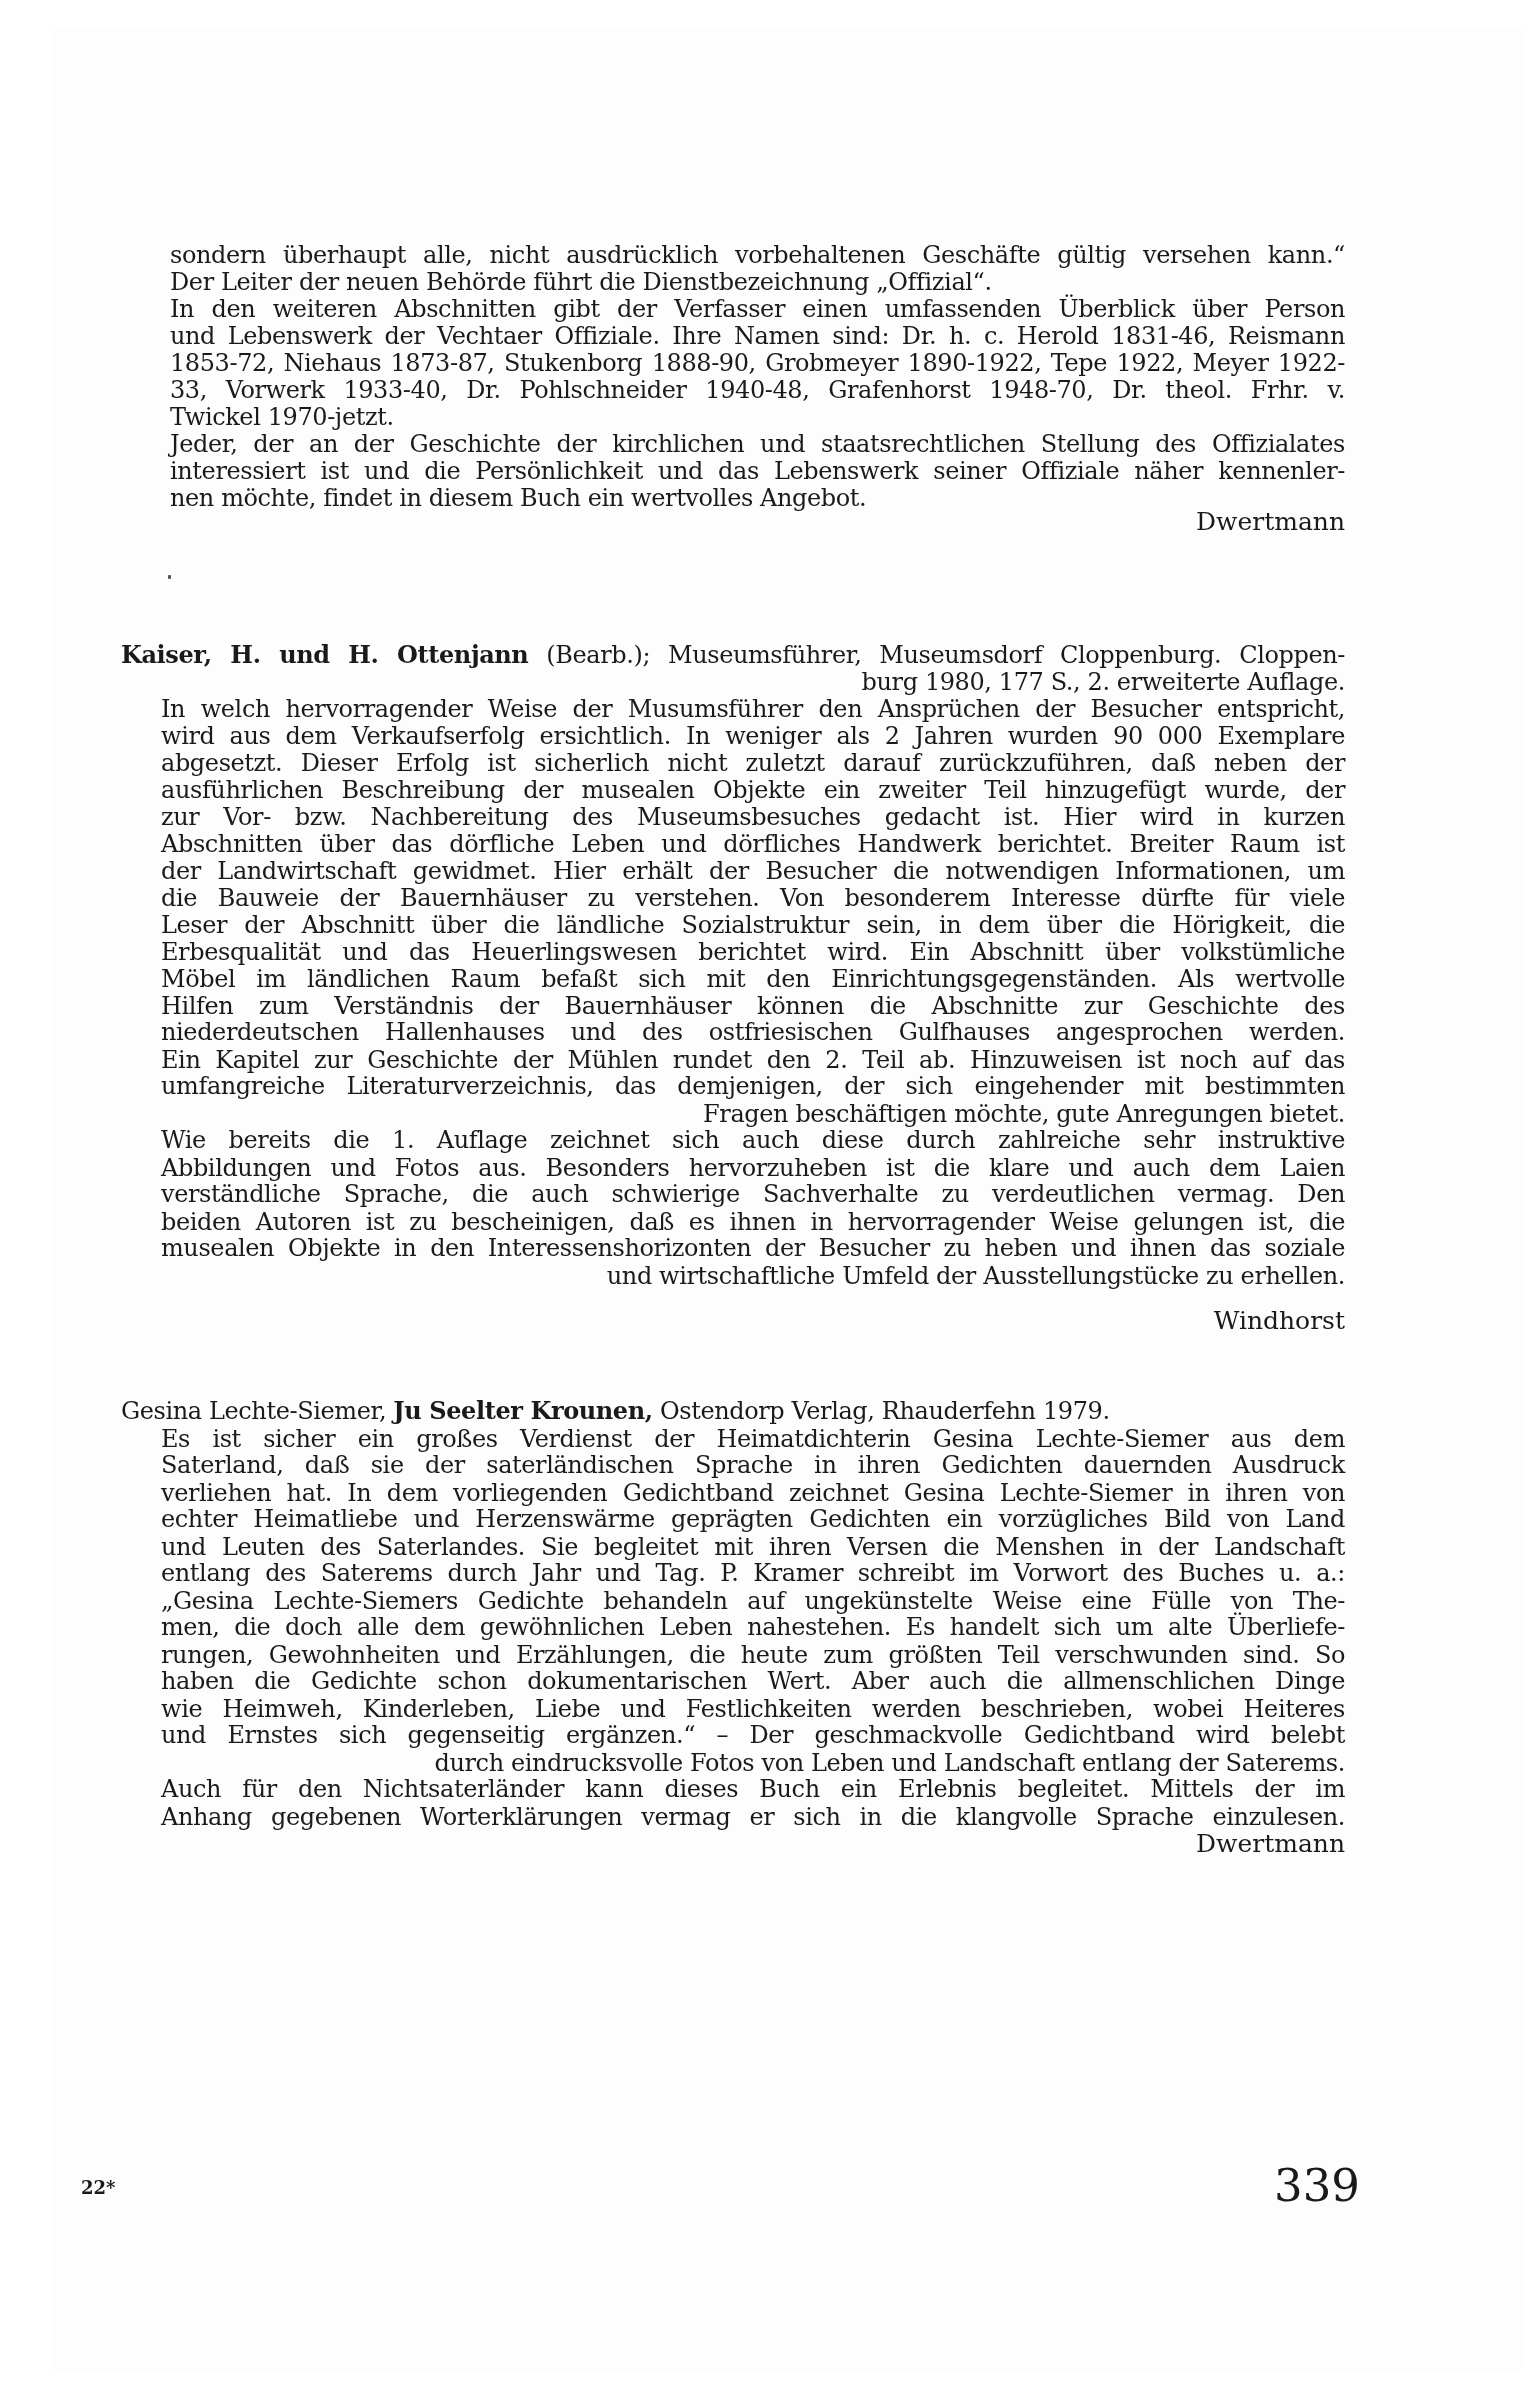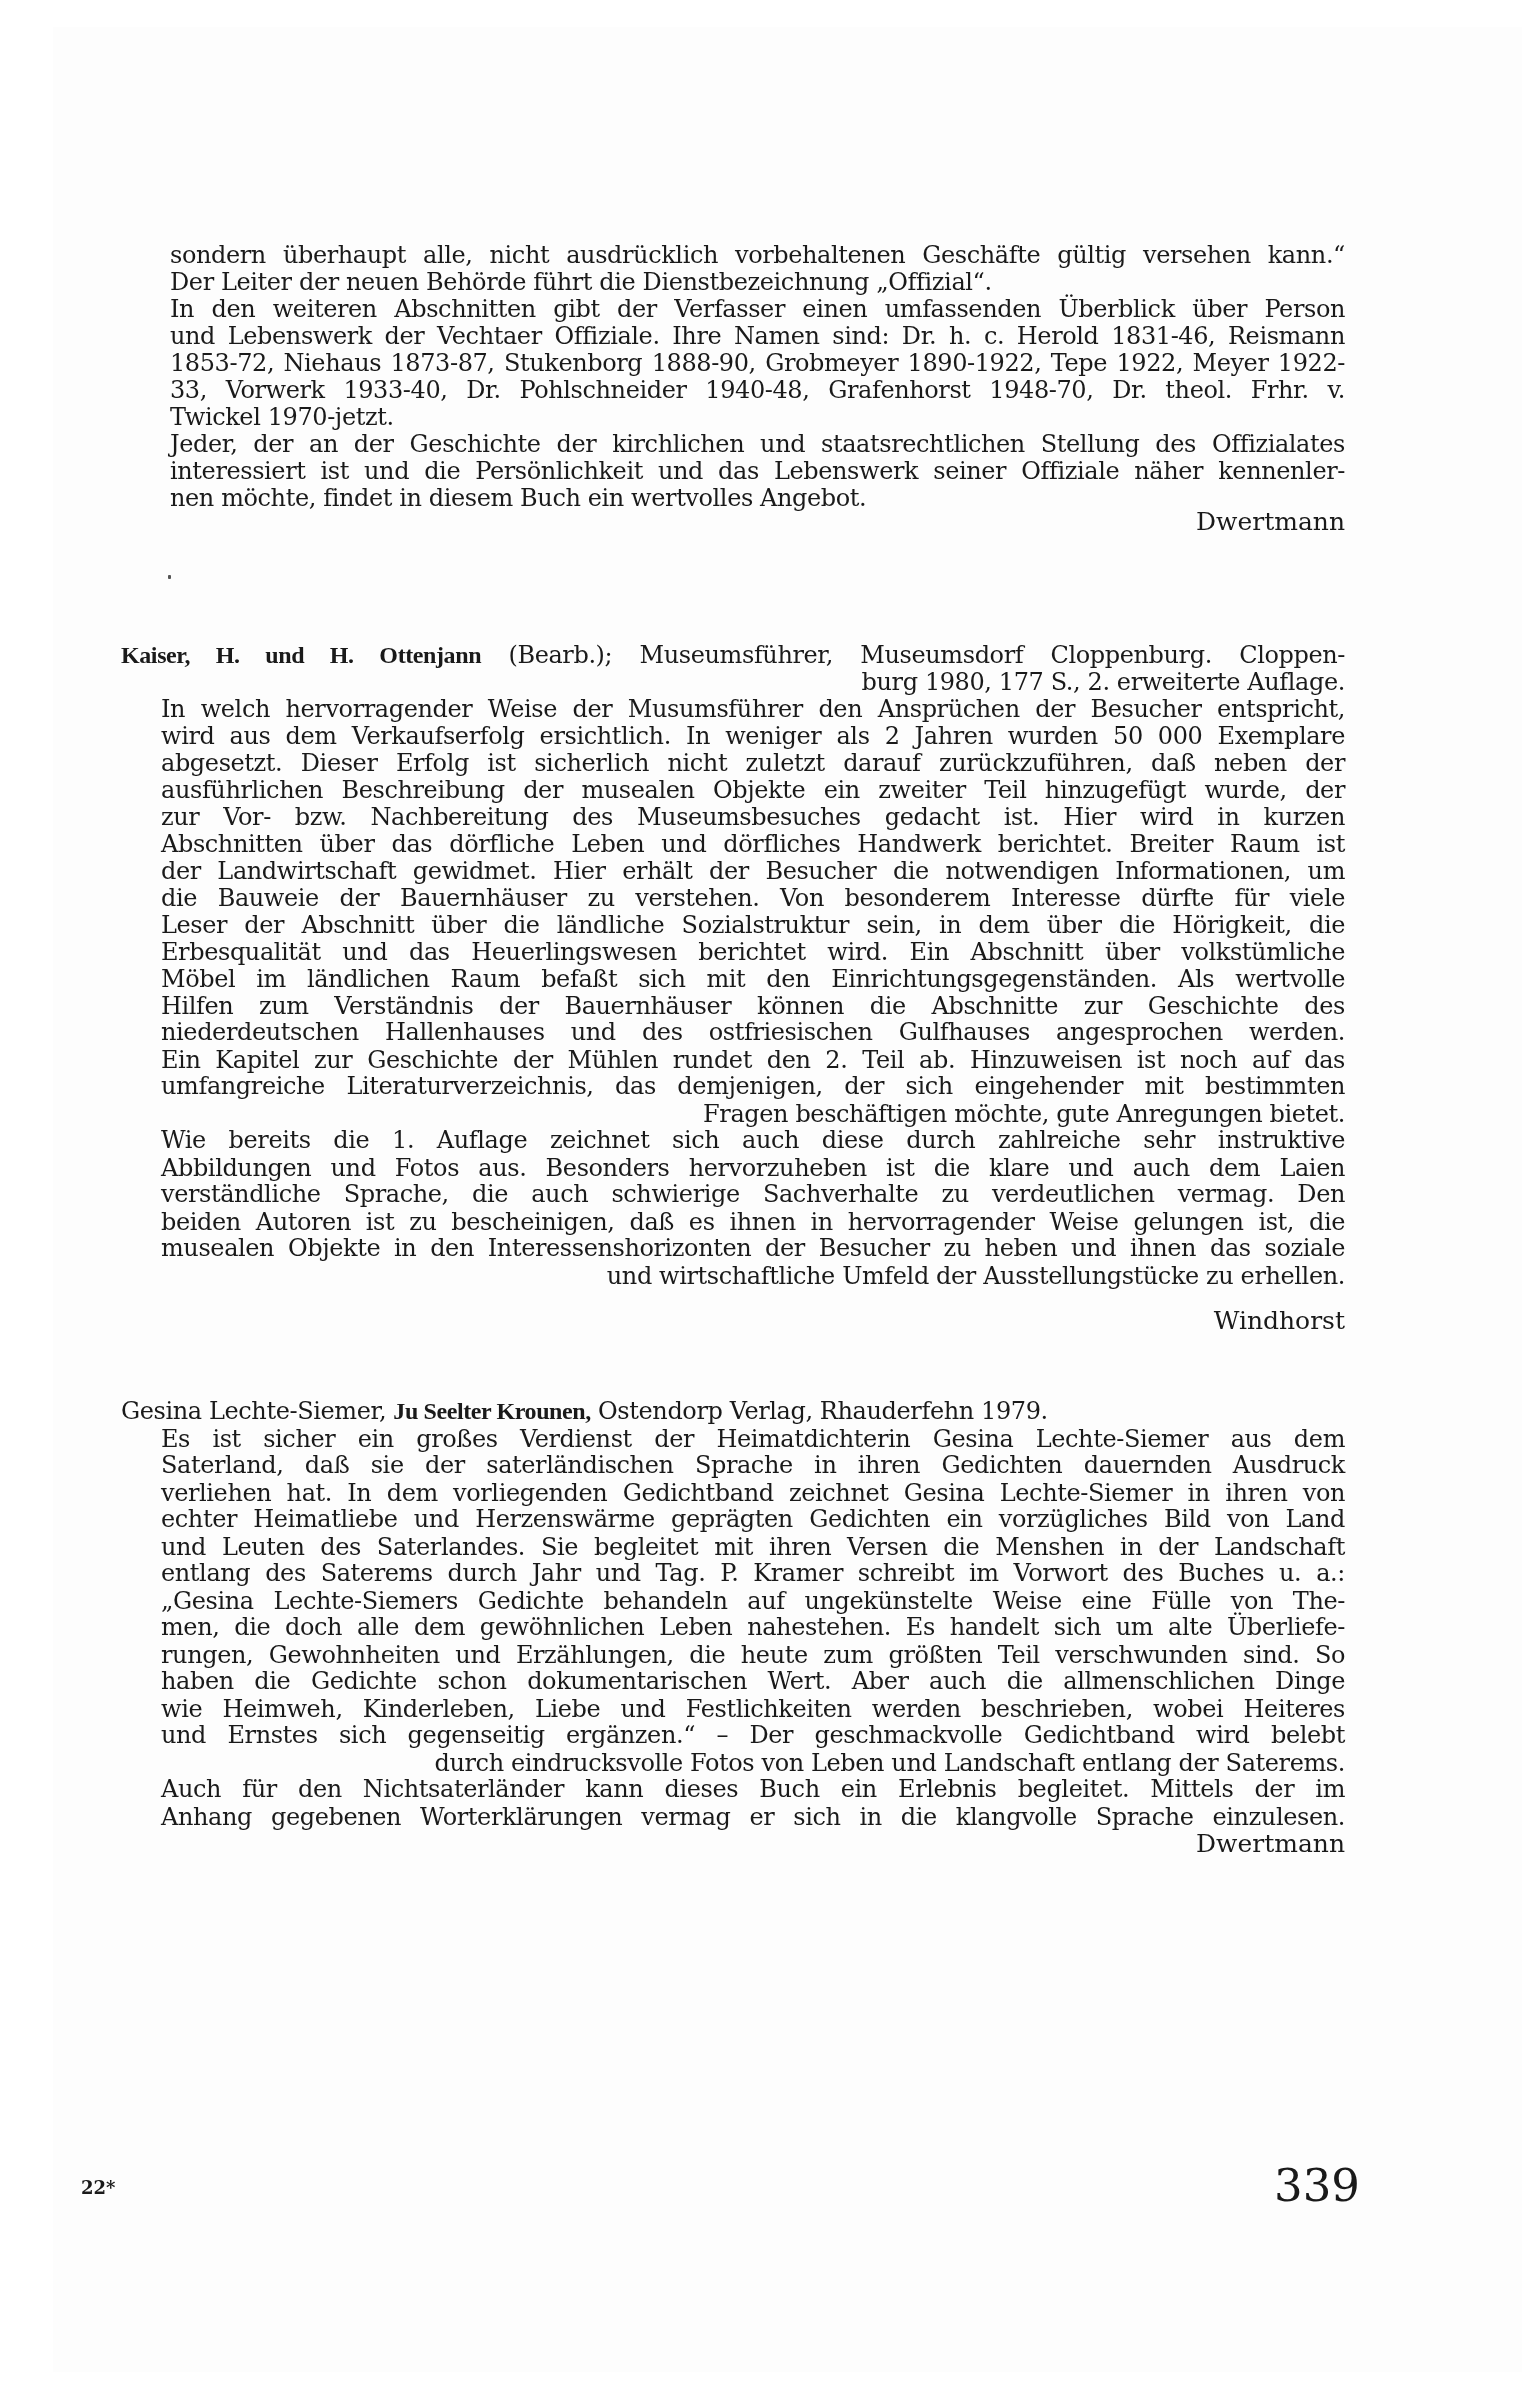--- a/index.html
+++ b/index.html
@@ -24,21 +24,21 @@
     transform-origin: left top;
   }
   .just { text-align: justify; text-align-last: justify; display: block; }
   .block-top .line { left: 170px; width: 1175px; margin-top: 27px; }
   .entry .line.cont { left: 161px; width: 1184px; text-align: right; }
   .entry .line.head { left: 121px; width: 1224px; }
   .sig {
     position: absolute; right: 195px; font-size: 25px; line-height: 26.5px;
     text-align: left; white-space: nowrap;
   }
-  .b { font-weight: bold; font-family: Liberation Serif, serif; }
+  .b { font-weight: bold; }
   .footer-left { position: absolute; left: 81px; top: 2177px; font-size: 18px; font-weight: bold; }
   .footer-right { position: absolute; left: 1274px; top: 2159px; font-size: 45px; }
   .speck { position: absolute; width: 2.7px; height: 3.5px; background: #555; border-radius: 0.9px; }
 </style>
 </head>
 <body>
 
 <div class="paper"></div>
 
 <div class="block-top">
@@ -54,21 +54,21 @@
   <div class="line" style="top:458px">nen möchte, findet in diesem Buch ein wertvolles Angebot.</div>
 </div>
 <div class="sig" style="top:509px">Dwertmann</div>
 
 <div class="speck" style="left:168px; top:575px"></div>
 
 <div class="entry">
   <div class="line head just" style="top:642px"><span class="b">Kaiser, H. und H. Ottenjann</span><span> (Bearb.); Museumsführer, Museumsdorf Cloppenburg. Cloppen-</span></div>
   <div class="line cont" style="top:669px">burg 1980, 177 S., 2. erweiterte Auflage.</div>
   <div class="line cont just" style="top:696px">In welch hervorragender Weise der Musumsführer den Ansprüchen der Besucher entspricht,</div>
-  <div class="line cont just" style="top:723px">wird aus dem Verkaufserfolg ersichtlich. In weniger als 2 Jahren wurden 50 000 Exemplare</div>
+  <div class="line cont just" style="top:723px">wird aus dem Verkaufserfolg ersichtlich. In weniger als 2 Jahren wurden 90 000 Exemplare</div>
   <div class="line cont just" style="top:750px">abgesetzt. Dieser Erfolg ist sicherlich nicht zuletzt darauf zurückzuführen, daß neben der</div>
   <div class="line cont just" style="top:777px">ausführlichen Beschreibung der musealen Objekte ein zweiter Teil hinzugefügt wurde, der</div>
   <div class="line cont just" style="top:804px">zur Vor- bzw. Nachbereitung des Museumsbesuches gedacht ist. Hier wird in kurzen</div>
   <div class="line cont just" style="top:831px">Abschnitten über das dörfliche Leben und dörfliches Handwerk berichtet. Breiter Raum ist</div>
   <div class="line cont just" style="top:858px">der Landwirtschaft gewidmet. Hier erhält der Besucher die notwendigen Informationen, um</div>
   <div class="line cont just" style="top:885px">die Bauweie der Bauernhäuser zu verstehen. Von besonderem Interesse dürfte für viele</div>
   <div class="line cont just" style="top:912px">Leser der Abschnitt über die ländliche Sozialstruktur sein, in dem über die Hörigkeit, die</div>
   <div class="line cont just" style="top:939px">Erbesqualität und das Heuerlingswesen berichtet wird. Ein Abschnitt über volkstümliche</div>
   <div class="line cont just" style="top:966px">Möbel im ländlichen Raum befaßt sich mit den Einrichtungsgegenständen. Als wertvolle</div>
   <div class="line cont just" style="top:993px">Hilfen zum Verständnis der Bauernhäuser können die Abschnitte zur Geschichte des</div>

